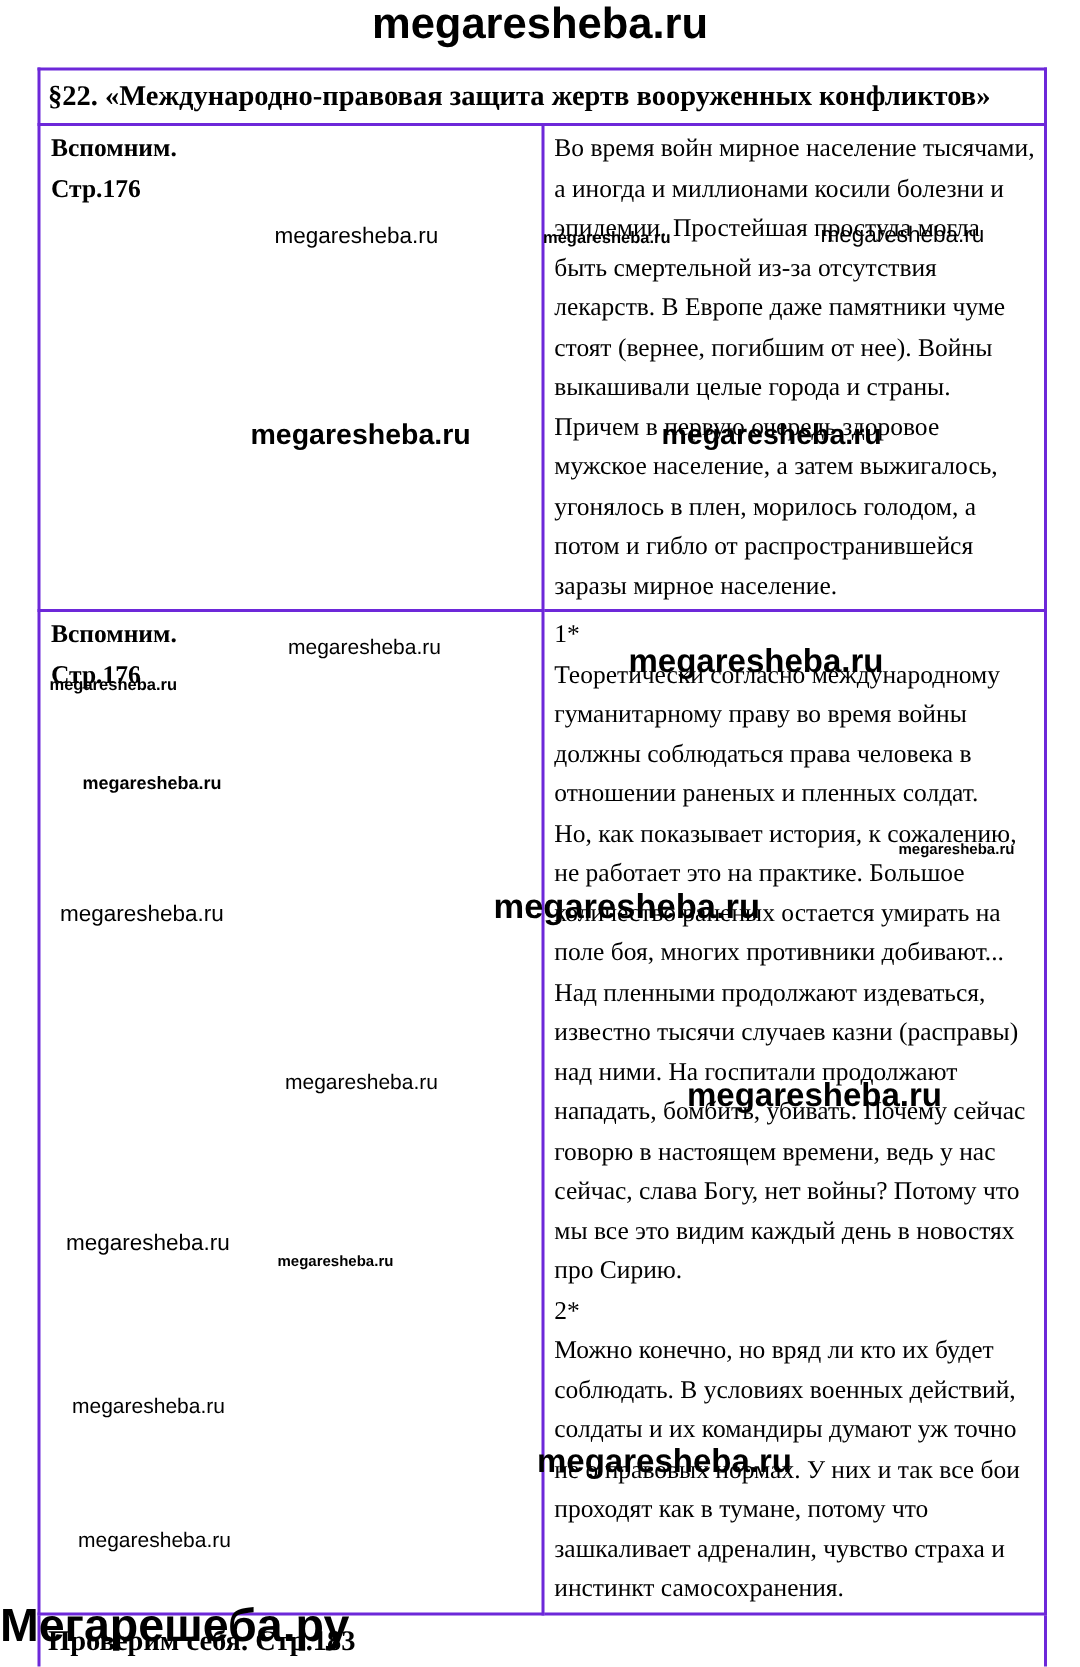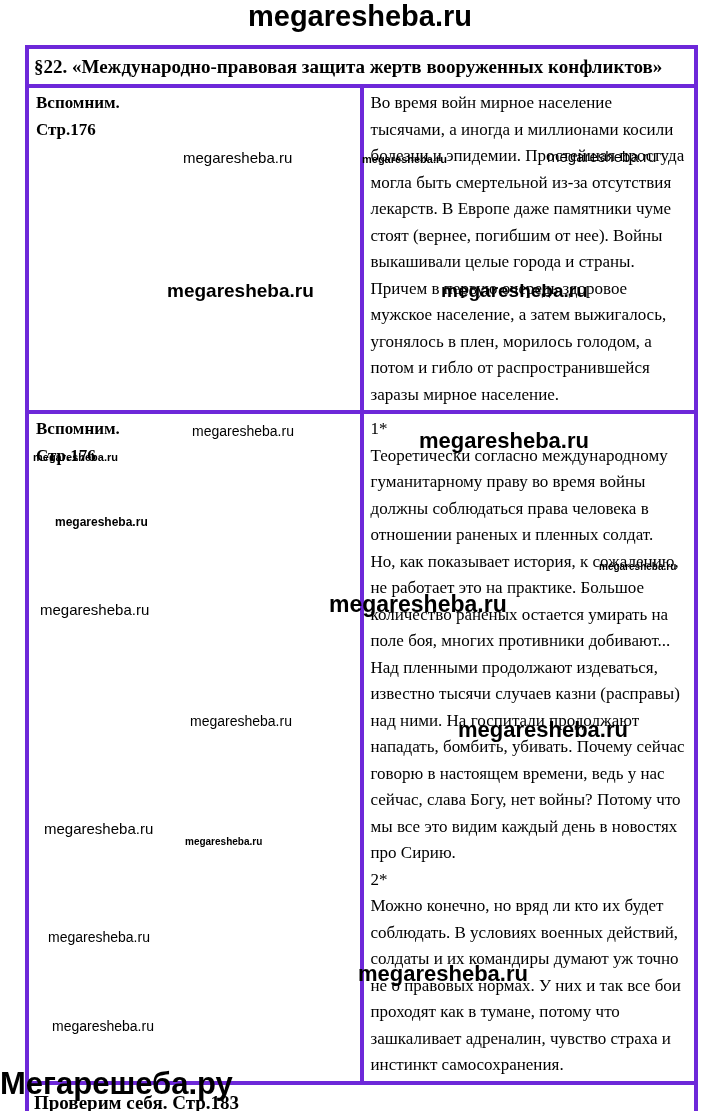--- a/index.html
+++ b/index.html
@@ -14,21 +14,21 @@
   }
   .site-footer{
     position:absolute;top:1066px;left:0;width:720px;
     font-family:"Liberation Sans", sans-serif;font-weight:700;font-size:31px;
   }
   table.answers{
     position:absolute;left:25px;top:45px;width:673px;
     border-collapse:collapse;table-layout:fixed;
   }
   table.answers td{
-    border:4px solid #6d28d9;vertical-align:top;
+    border:2px solid #6d28d9;vertical-align:top;
     font-size:17px;line-height:26.5px;
     padding:2px 6px 2px 7px;
   }
   td.col-label{width:120px;font-weight:700;padding-left:5px;}
   tr.title-row td{
     font-weight:700;font-size:19px;line-height:24px;padding:6px 6px 5px 5px;
   }
   .h-r1{height:181px;}
   .h-r2{height:484px;}
   p{margin:0;}

